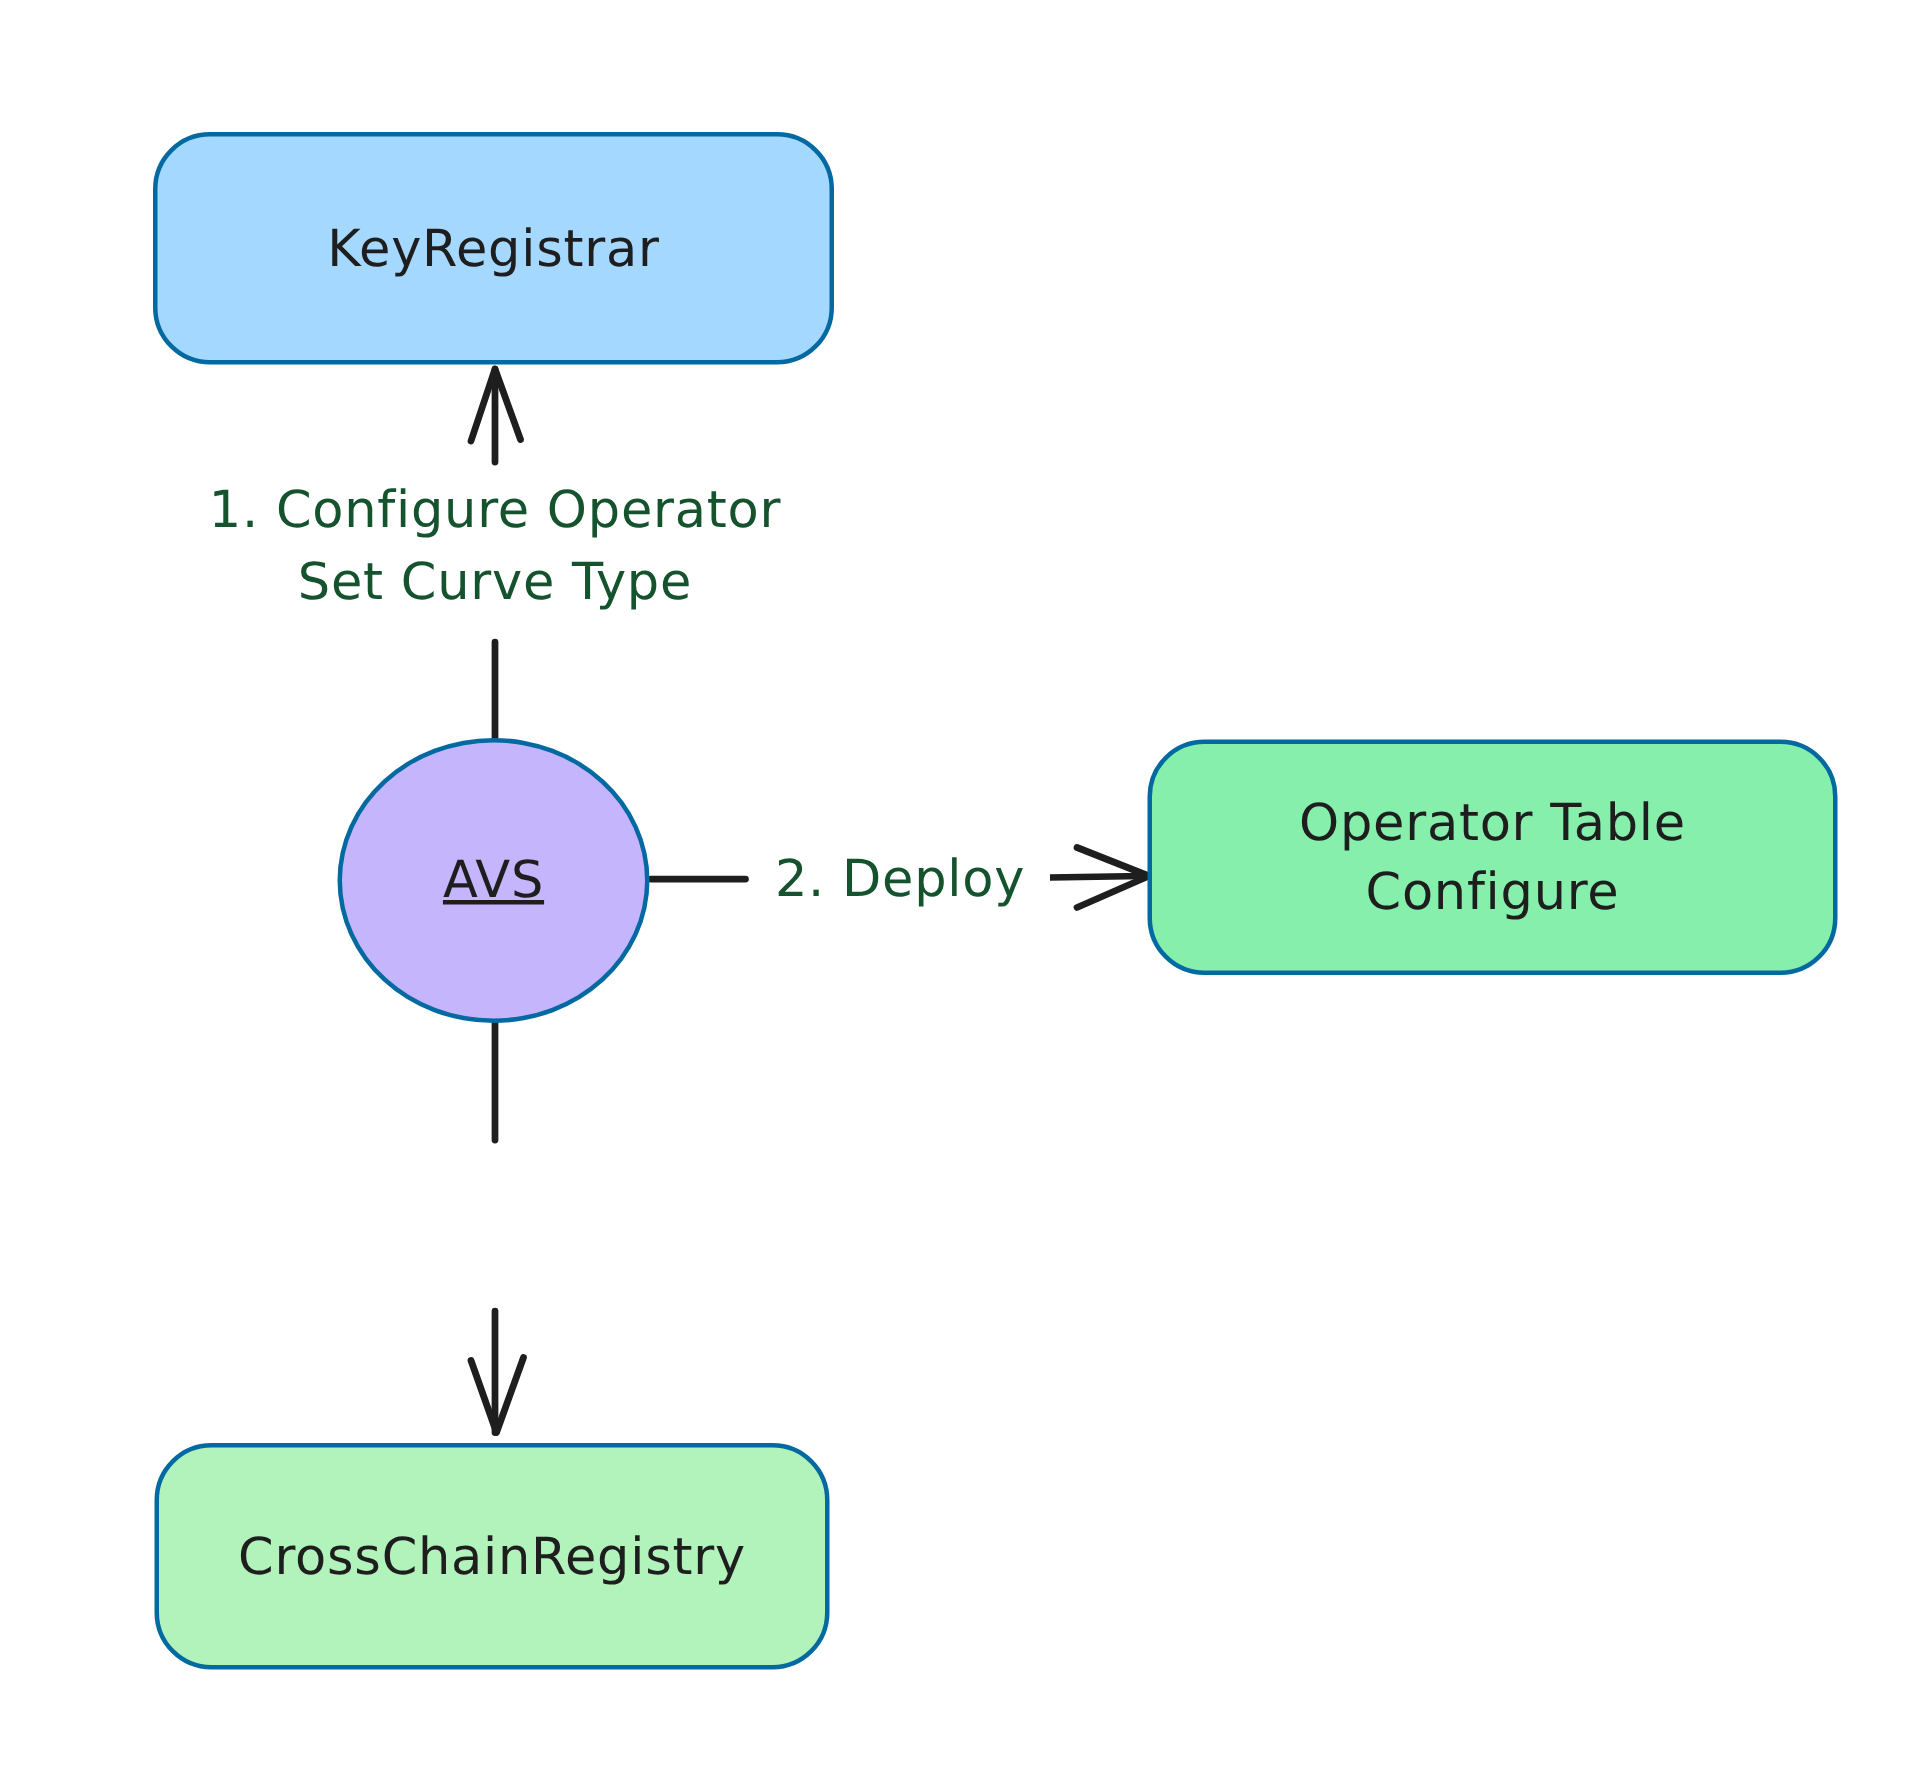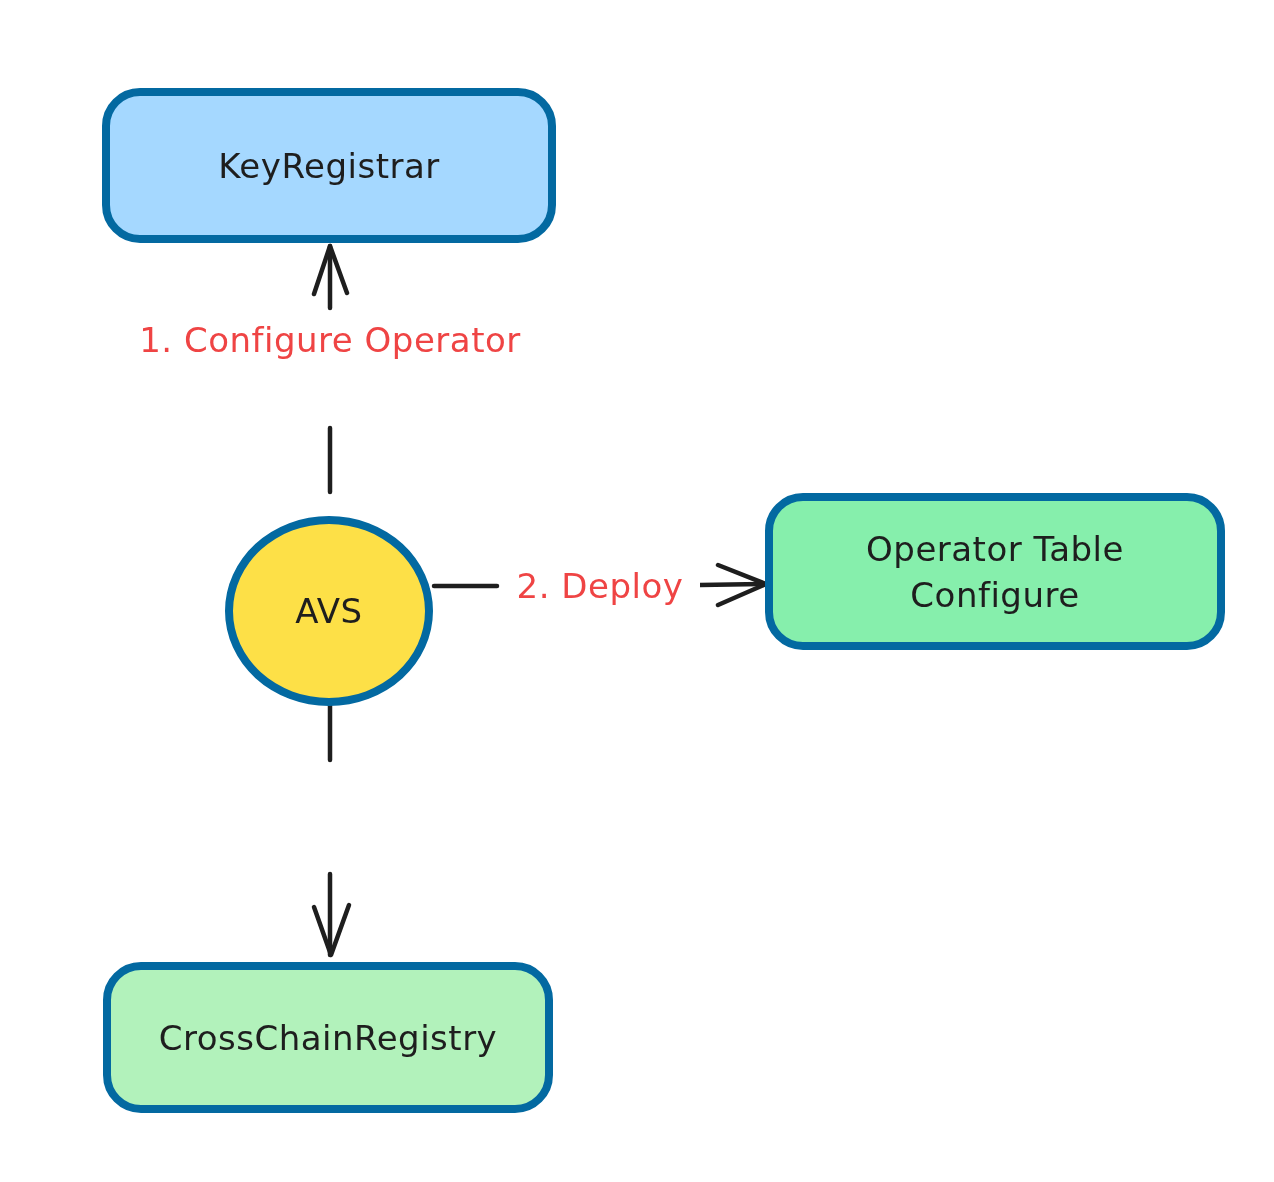--- a/index.html
+++ b/index.html
@@ -30,39 +30,40 @@
     stroke-linecap: round;
     stroke-linejoin: round;
     fill: none;
   }
   .node {
     position: absolute;
     display: flex;
     flex-direction: column;
     align-items: center;
     justify-content: center;
-    border: 8px solid #0369a1;
+    border: 3px solid #0369a1;
     box-sizing: border-box;
     font-size: 34px;
     line-height: 46px;
     letter-spacing: 0.5px;
     text-align: right;
   }
   .node.rect { border-radius: 38px; }
   .node.ellipse { border-radius: 50%; }
 
   .node-key-registrar {
     left: 102px; top: 88px;
     width: 454px; height: 155px;
     background: #a5d8ff;
   }
   .node-avs {
-    left: 225px; top: 516px;
+    left: 225px; top: 492px;
     width: 208px; height: 190px;
-    background: #fde047;
+    background: #c4b5fd;
+    text-decoration: underline;
   }
   .node-operator-table-calculator {
     left: 765px; top: 493px;
     width: 460px; height: 157px;
     background: #86efac;
   }
   .node-cross-chain-registry {
     left: 103px; top: 962px;
     width: 450px; height: 151px;
     background: #b2f2bb;
@@ -70,21 +71,21 @@
 
   .edge-label {
     position: absolute;
     display: flex;
     flex-direction: column;
     align-items: center;
     text-align: center;
     font-size: 34px;
     line-height: 48px;
     letter-spacing: 0.5px;
-    color: #ef4444;
+    color: #14532d;
     background: #ffffff;
   }
   .edge-label-configure { left: 98px;  top: 316px; width: 464px; }
   .edge-label-deploy    { left: 500px; top: 562px; width: 200px; }
   .edge-label-register  { left: 98px;  top: 766px; width: 464px; }
 </style>
 </head>
 <body>
 
 <div class="canvas">
@@ -122,20 +123,21 @@
     <span>Operator Table</span>
     <span>Configure</span>
   </div>
 
   <div class="node rect node-cross-chain-registry">
     <span>CrossChainRegistry</span>
   </div>
 
   <div class="edge-label edge-label-configure">
     <span>1. Configure Operator</span>
+    <span>Set Curve Type</span>
   </div>
 
   <div class="edge-label edge-label-deploy">
     <span>2. Deploy</span>
   </div>
 
 
 </div>
 
 </body></html>

